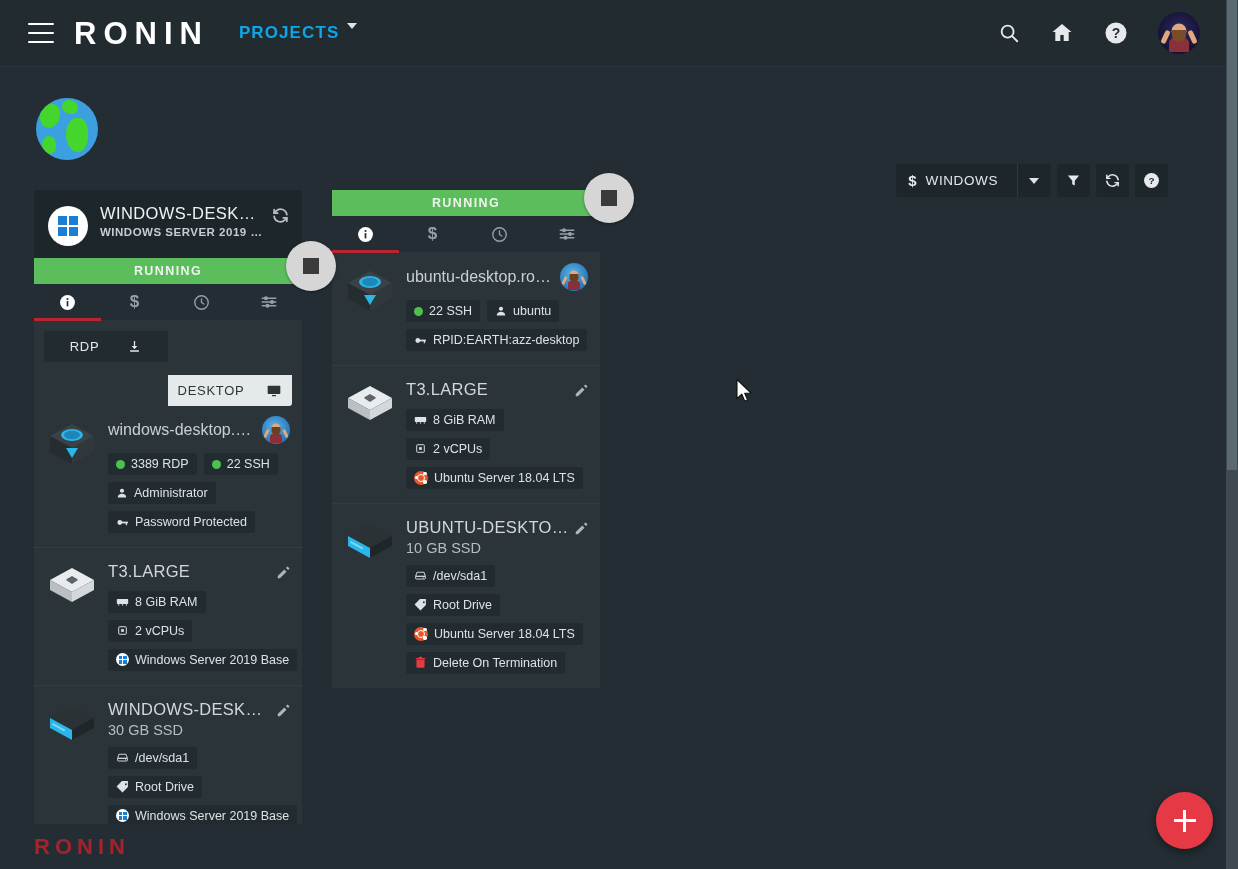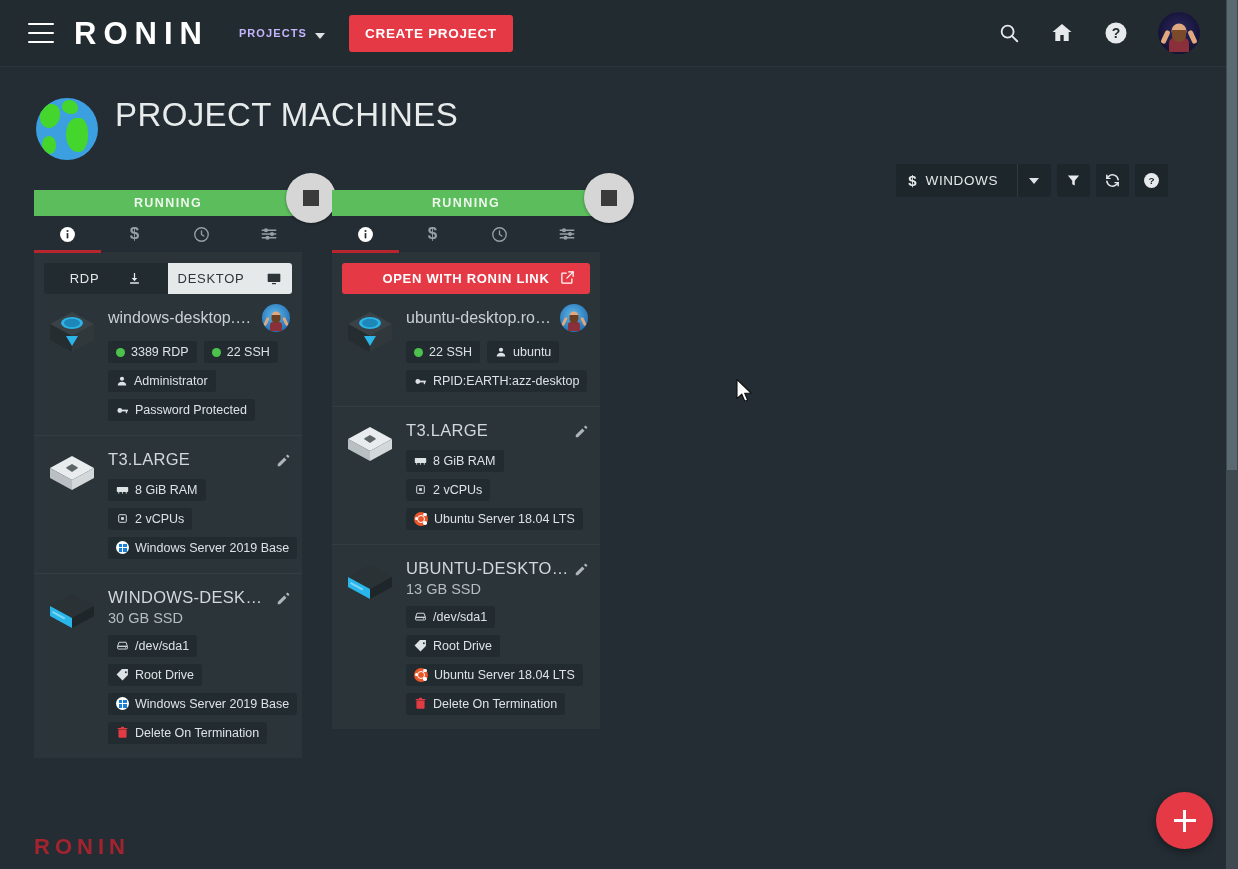--- a/index.html
+++ b/index.html
@@ -28,22 +28,22 @@
   }
   .hamburger span { display: block; height: 2px; background: #ffffff; border-radius: 1px; }
 
   .brand {
     font-size: 31px; font-weight: 700; color: #ffffff;
     letter-spacing: 7px; line-height: 1;
     margin-right: 30px; user-select: none;
   }
 
   .projects-menu {
-    display: flex; align-items: flex-end; gap: 8px;
-    color: #c4b5fd; font-size: 11px; font-weight: 700;
+    display: flex; align-items: flex-start; gap: 8px;
+    color: #0ea5e9; font-size: 17px; font-weight: 700;
     letter-spacing: 1.1px; cursor: pointer; margin-right: 24px;
   }
   .caret-down {
     width: 0; height: 0;
     border-left: 5px solid transparent;
     border-right: 5px solid transparent;
     border-top: 6px solid #dfe3e5;
   }
 
   .btn-create {
@@ -220,20 +220,21 @@
     flex: 1 1 0; height: 31px; background: #222b30; border: none; cursor: pointer;
     display: flex; align-items: center; justify-content: center; gap: 28px;
     color: #e4e8ea; font-size: 13px; font-family: "Liberation Sans", sans-serif;
     letter-spacing: 0.7px;
   }
   .split-right {
     flex: 1 1 0; height: 31px; background: #e6e9ea; border: none; cursor: pointer;
     display: flex; align-items: center; justify-content: center; gap: 22px;
     color: #2d3539; font-size: 13px; font-family: "Liberation Sans", sans-serif;
     letter-spacing: 0.7px;
+    margin-top: 44px;
   }
   .btn-wide {
     width: 100%; height: 31px; background: #e63946; border: none; border-radius: 3px;
     cursor: pointer; color: #fff; font-family: "Liberation Sans", sans-serif;
     font-size: 13px; font-weight: 700; letter-spacing: 0.7px;
     display: flex; align-items: center; justify-content: center; position: relative;
   }
   .btn-wide .ext { position: absolute; right: 15px; top: 50%; transform: translateY(-50%); }
 
   .sect {
@@ -333,21 +334,20 @@
   <div class="hamburger">
     <span></span>
       <span></span>
       <span></span>
   </div>
   <div class="brand">RONIN</div>
   <div class="projects-menu">
     <span>PROJECTS</span>
     <span class="caret-down"></span>
   </div>
-  <button class="btn-create">CREATE PROJECT</button>
 
   <div class="nav-right">
     <span class="nav-icon">
       <svg width="22" height="22" viewBox="0 0 24 24" fill="none" stroke="#e7eaec" stroke-width="2">
         <circle cx="10.5" cy="10.5" r="6.5"></circle>
           <line x1="15.4" y1="15.4" x2="21" y2="21" stroke-linecap="round"></line>
       </svg>
     </span>
     <span class="nav-icon">
       <svg width="24" height="24" viewBox="0 0 24 24" fill="#e7eaec">
@@ -373,21 +373,20 @@
 <div class="page">
 
   <div class="page-header">
     <div class="globe">
       <i class="c1 g1"></i>
         <i class="c1 g2"></i>
         <i class="c1 g3"></i>
         <i class="c1 g4"></i>
     </div>
     <div class="titles">
-      <div class="bigtitle">PROJECT MACHINES</div>
     </div>
   </div>
 
   <div class="toolbar">
     <div class="tb-select">
       <span class="dollar">$</span>
       <span class="lbl">WINDOWS</span>
       <span class="sep"></span>
       <span class="caret-down"></span>
     </div>
@@ -408,20 +407,42 @@
       <svg width="17" height="17" viewBox="0 0 24 24">
         <circle cx="12" cy="12" r="10.5" fill="#e7eaec"></circle>
         <text x="12" y="17" font-size="14" font-weight="bold" text-anchor="middle" fill="#1d262b" font-family="Liberation Sans, sans-serif">?</text>
       </svg>
     </button>
   </div>
 
   <div class="cards">
 
     <div class="card">
+      <div class="card-head">
+        <div class="os-badge os-win">
+          <div class="win-logo">
+              <i></i>
+              <i></i>
+              <i></i>
+              <i></i>
+            </div>
+        </div>
+        <div class="chead-text">
+          <div class="mach-name">WINDOWS-DESK…</div>
+          <div class="mach-os">WINDOWS SERVER 2019 …</div>
+        </div>
+        <span class="refresh-small">
+          <svg width="19" height="19" viewBox="0 0 24 24" fill="none" stroke="#b9c1c6" stroke-width="2.2" stroke-linecap="round">
+            <path d="M20 11a8 8 0 0 0-13.6-4.6L4 8.8"></path>
+              <path d="M4 4.6v4.4h4.4"></path>
+            <path d="M4 13a8 8 0 0 0 13.6 4.6L20 15.2"></path>
+              <path d="M20 19.4V15h-4.4"></path>
+          </svg>
+        </span>
+      </div>
 
       <div class="status-bar">
         <span class="txt">RUNNING</span>
         <button class="stop-btn">
             <i></i>
           </button>
       </div>
 
       <div class="tabs">
         <div class="tab active">
@@ -666,32 +687,20 @@
               <line x1="3" y1="12" x2="21" y2="12"></line>
               <line x1="3" y1="17" x2="21" y2="17"></line>
             <circle cx="8" cy="7" r="1.8" fill="currentColor"></circle>
               <circle cx="16" cy="12" r="1.8" fill="currentColor"></circle>
               <circle cx="10" cy="17" r="1.8" fill="currentColor"></circle>
           </svg>
         </div>
       </div>
 
       <div class="card-body">
-        <div class="action-row">
-          <button class="btn-wide">
-            <span>OPEN WITH RONIN LINK</span>
-            <span class="ext">
-              <svg width="15" height="15" viewBox="0 0 24 24" fill="none" stroke="#fff" stroke-width="2" stroke-linecap="round">
-                <path d="M14 3h7v7"></path>
-                  <path d="M21 3 11 13"></path>
-                  <path d="M19 14v6a1 1 0 0 1-1 1H4a1 1 0 0 1-1-1V6a1 1 0 0 1 1-1h6"></path>
-              </svg>
-            </span>
-          </button>
-        </div>
 
         <div class="sect">
           <div class="sect-icon">
             <div class="cube">
               <svg width="50" height="44" viewBox="0 0 50 44">
                 <polygon points="25,2 47,14 25,26 3,14" fill="#3a4247"></polygon>
                 <polygon points="3,14 25,26 25,42 3,30" fill="#262d31"></polygon>
                 <polygon points="47,14 25,26 25,42 47,30" fill="#30383c"></polygon>
                 <ellipse cx="25" cy="13" rx="11" ry="6" fill="#2bb5e8"></ellipse>
                 <ellipse cx="25" cy="13" rx="8" ry="4.2" fill="#1c87b8"></ellipse>
@@ -789,21 +798,21 @@
               <svg width="50" height="44" viewBox="0 0 50 44">
                 <polygon points="25,4 47,16 25,28 3,16" fill="#2b3236"></polygon>
                 <polygon points="3,16 25,28 25,38 3,26" fill="#29b6ea"></polygon>
                 <polygon points="47,16 25,28 25,38 47,26" fill="#1f2629"></polygon>
                 <rect x="6" y="21" width="14" height="2" transform="rotate(29 6 21)" fill="#7fd6f5"></rect>
               </svg>
             </div>
           </div>
           <div class="sect-main">
             <div class="res-title">UBUNTU-DESKTOP-/DEV/SDA</div>
-            <div class="res-sub">13 GB SSD</div>
+            <div class="res-sub">10 GB SSD</div>
             <div class="chips">
               <span class="chip">
                 <svg width="13" height="13" viewBox="0 0 24 24" fill="none" stroke="#dde2e5" stroke-width="1.7">
                     <path d="M3 13.5 5.5 6h13L21 13.5z"></path>
                     <rect x="3" y="13.5" width="18" height="5" rx="1.2"></rect>
                     <circle cx="17.5" cy="16" r="1" fill="#dde2e5" stroke="none"></circle>
                   </svg>
                 <span>/dev/sda1</span>
               </span>
               <span class="chip">

